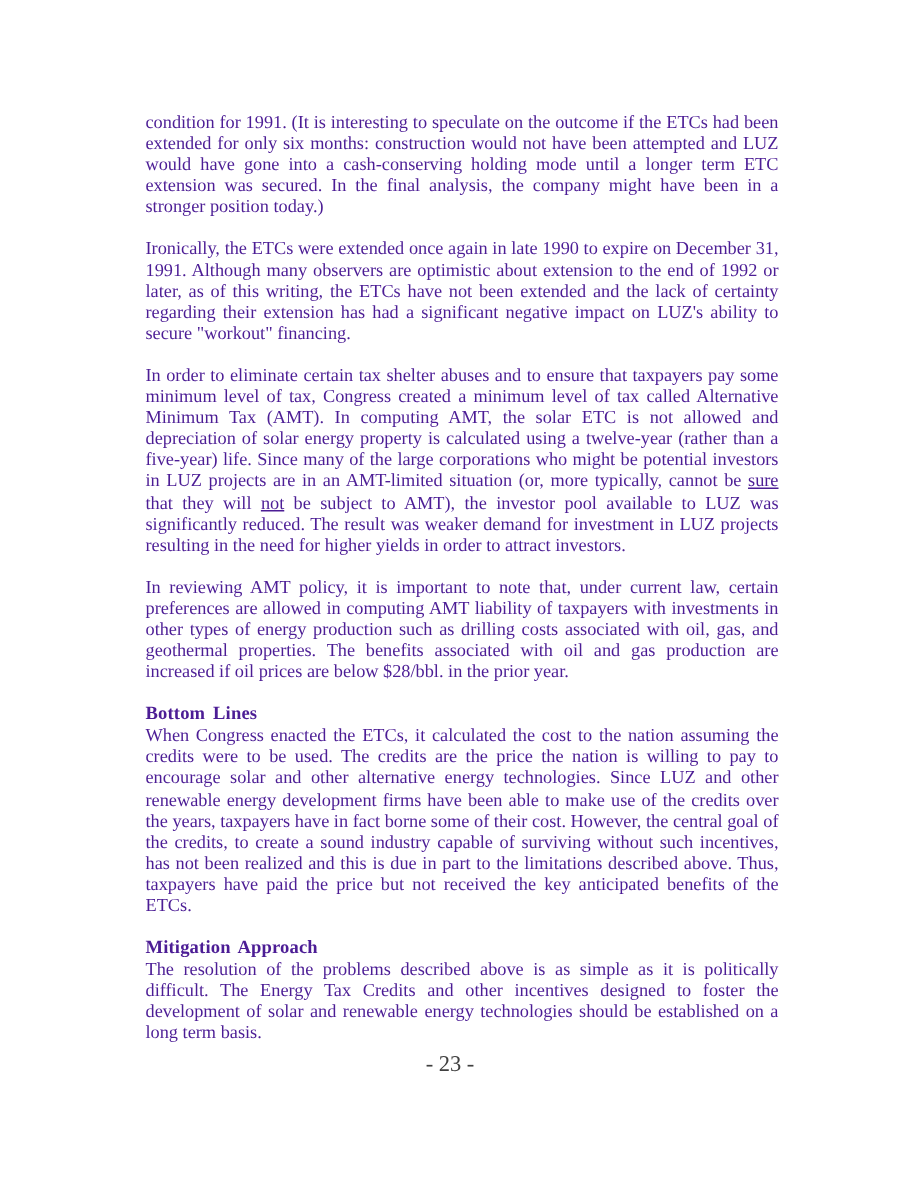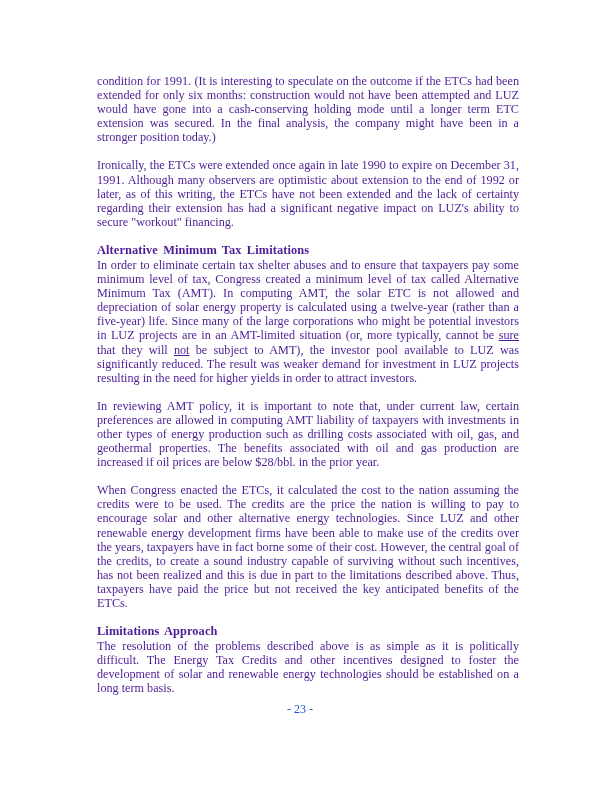--- a/index.html
+++ b/index.html
@@ -10,33 +10,33 @@
     font-size:12.2px; line-height:14.1px; color:#4c1d95;
   }
   p { margin:0 0 14px 0; text-align:justify; }
   h3 {
     margin:0; font-size:12.4px; line-height:15px; font-weight:bold;
     word-spacing:2px; letter-spacing:0.1px;
   }
   u { }
   .pagenum {
     position:absolute; left:0; width:600px; top:702px; text-align:center;
-    font-family:"Liberation Serif", "DejaVu Serif", serif; font-size:12px; color:#1d4ed8;
+    font-family:"Liberation Serif", "DejaVu Serif", serif; font-size:15px; color:#404040;
   }
 </style>
 </head>
 <body>
 
 <div class="page">
   <p>condition for 1991. (It is interesting to speculate on the outcome if the ETCs had been extended for only six months: construction would not have been attempted and LUZ would have gone into a cash-conserving holding mode until a longer term ETC extension was secured. In the final analysis, the company might have been in a stronger position today.)</p>
   <p>Ironically, the ETCs were extended once again in late 1990 to expire on December 31, 1991. Although many observers are optimistic about extension to the end of 1992 or later, as of this writing, the ETCs have not been extended and the lack of certainty regarding their extension has had a significant negative impact on LUZ's ability to secure "workout" financing.</p>
 
-  <h3>Alternative Minimum Tax Limitations</h3>
   <p><span>In order to eliminate certain tax shelter abuses and to ensure that taxpayers pay some minimum level of tax, Congress created a minimum level of tax called Alternative Minimum Tax (AMT). In computing AMT, the solar ETC is not allowed and depreciation of solar energy property is calculated using a twelve-year (rather than a five-year) life. Since many of the large corporations who might be potential investors in LUZ projects are in an AMT-limited situation (or, more typically, cannot be </span><u>sure</u><span> that they will </span><u>not</u><span> be subject to AMT), the investor pool available to LUZ was significantly reduced. The result was weaker demand for investment in LUZ projects resulting in the need for higher yields in order to attract investors.</span></p>
   <p>In reviewing AMT policy, it is important to note that, under current law, certain preferences are allowed in computing AMT liability of taxpayers with investments in other types of energy production such as drilling costs associated with oil, gas, and geothermal properties. The benefits associated with oil and gas production are increased if oil prices are below $28/bbl. in the prior year.</p>
 
+  <h3>Bottom Lines</h3>
   <p>When Congress enacted the ETCs, it calculated the cost to the nation assuming the credits were to be used. The credits are the price the nation is willing to pay to encourage solar and other alternative energy technologies. Since LUZ and other renewable energy development firms have been able to make use of the credits over the years, taxpayers have in fact borne some of their cost. However, the central goal of the credits, to create a sound industry capable of surviving without such incentives, has not been realized and this is due in part to the limitations described above. Thus, taxpayers have paid the price but not received the key anticipated benefits of the ETCs.</p>
 
-  <h3>Limitations Approach</h3>
+  <h3>Mitigation Approach</h3>
   <p>The resolution of the problems described above is as simple as it is politically difficult. The Energy Tax Credits and other incentives designed to foster the development of solar and renewable energy technologies should be established on a long term basis.</p>
 </div>
 
 <div class="pagenum">- 23 -</div>
 
 </body></html>

